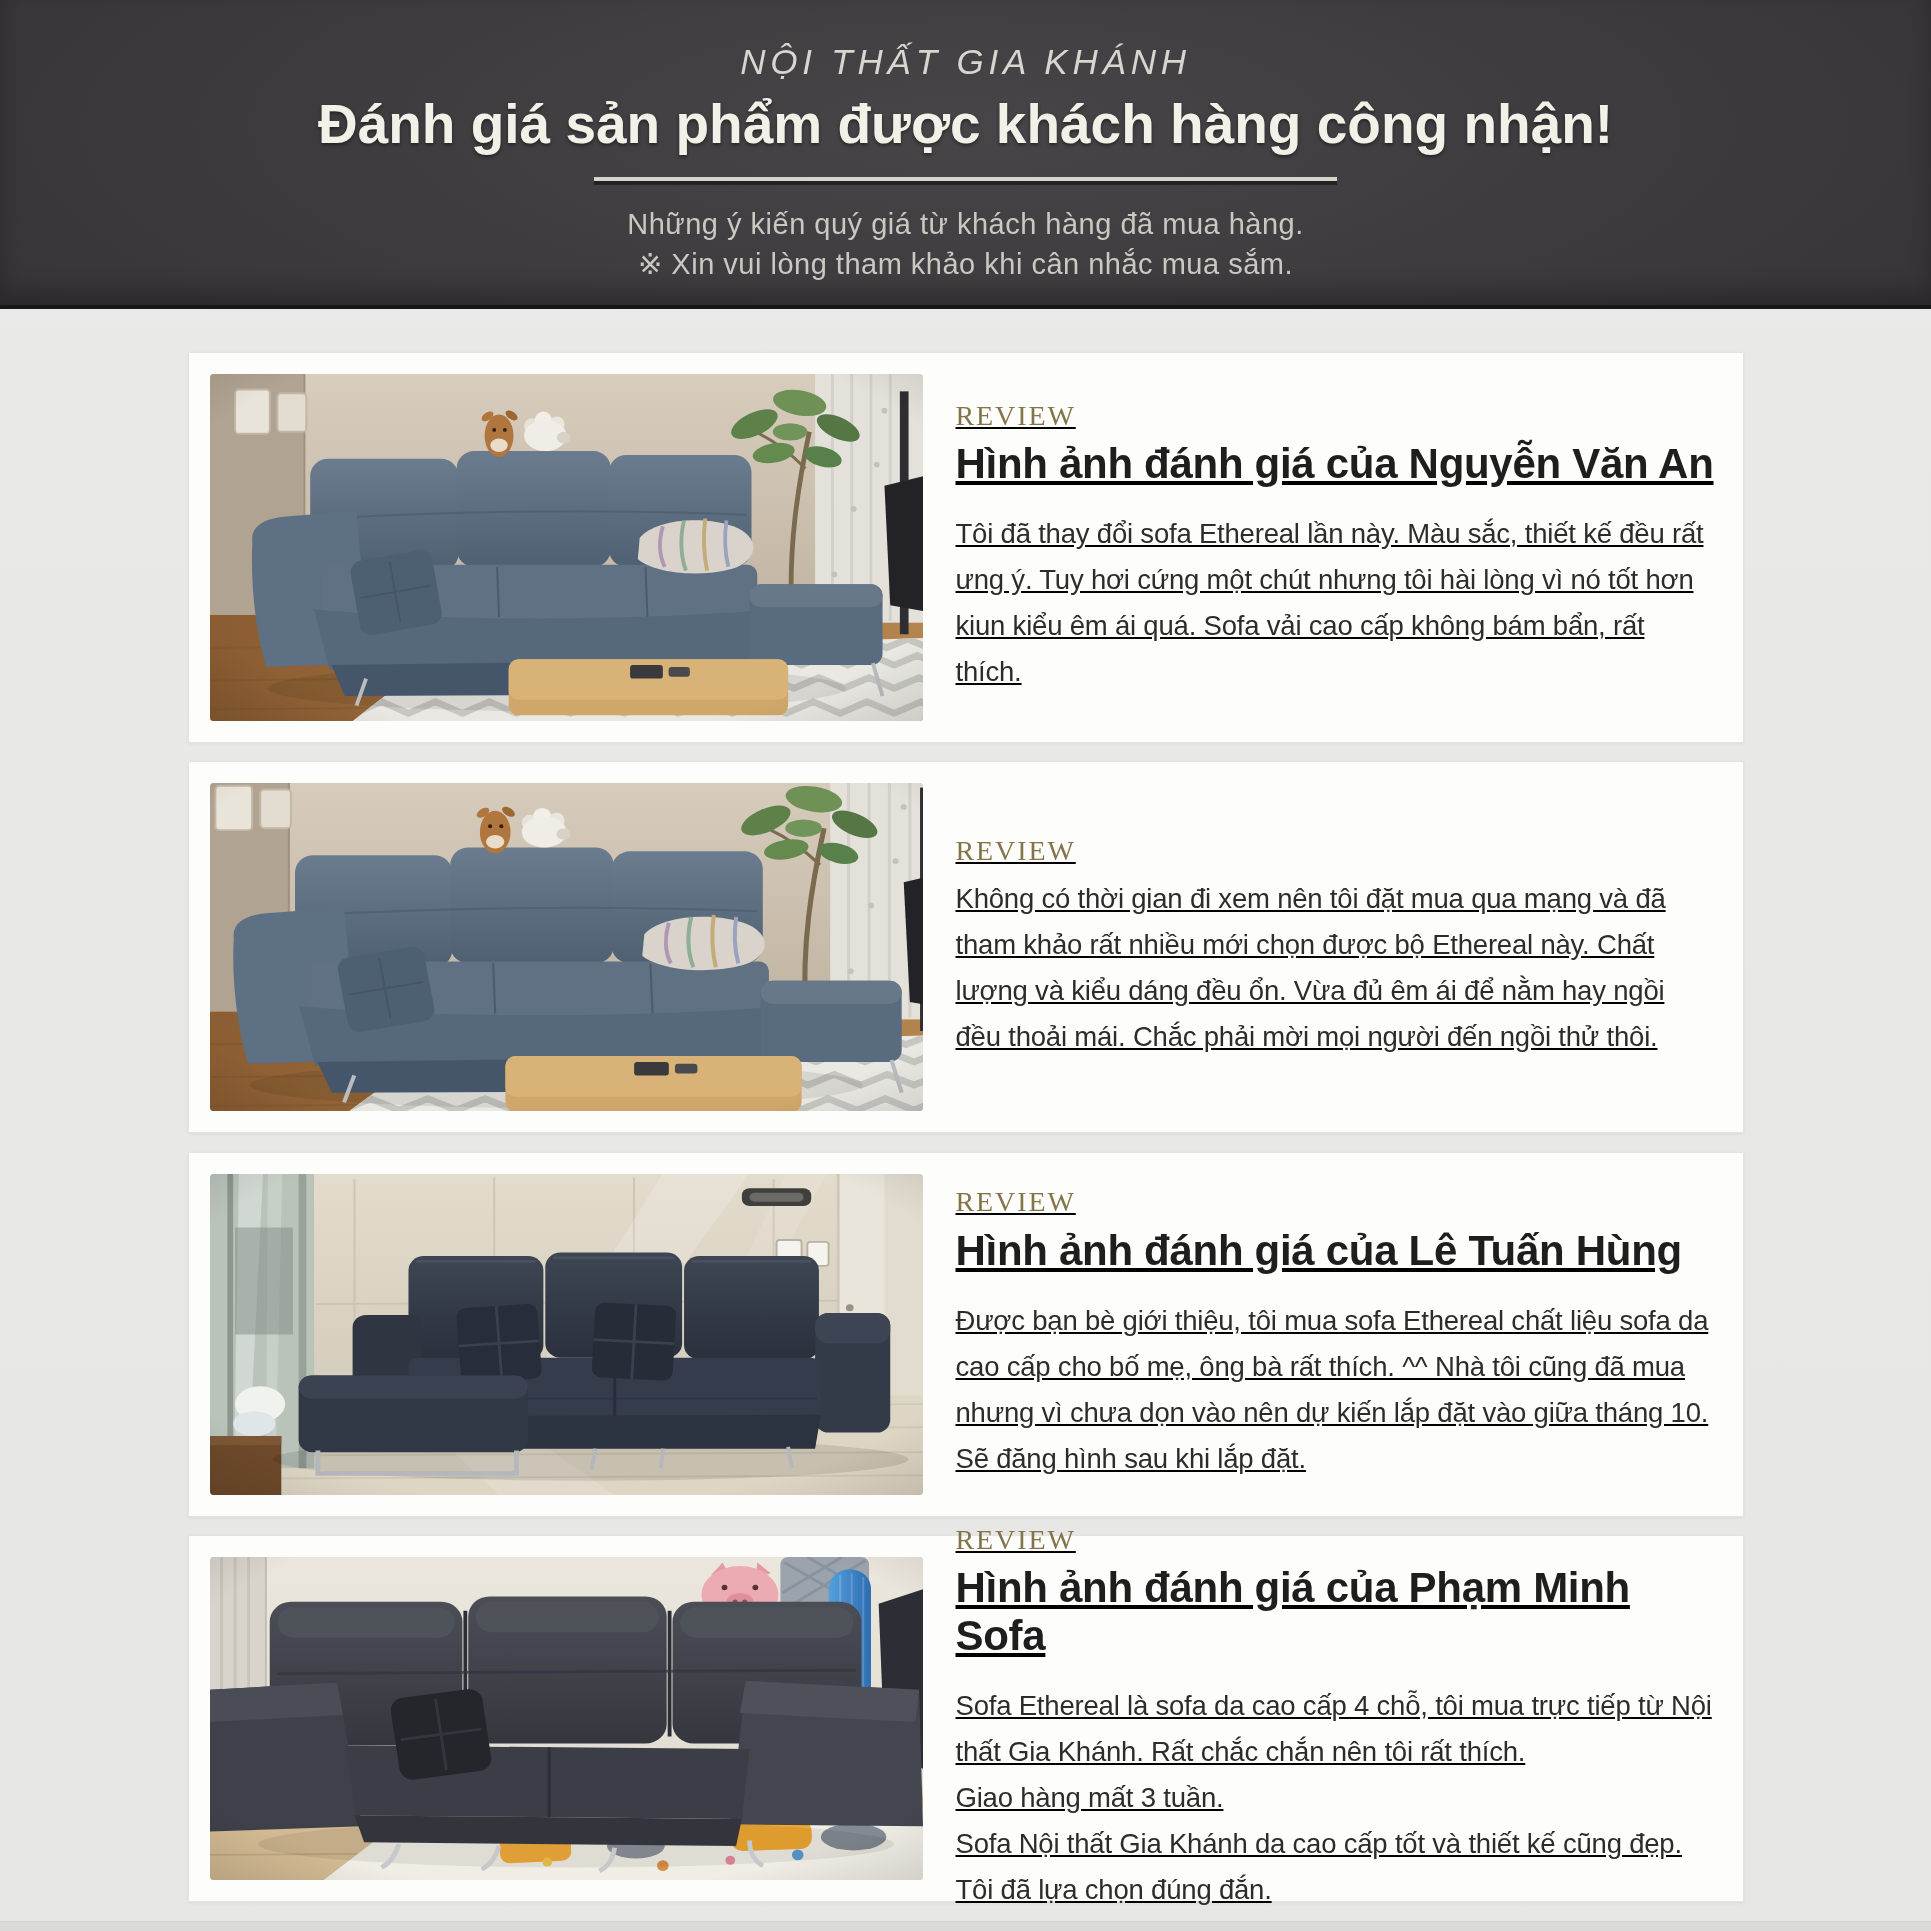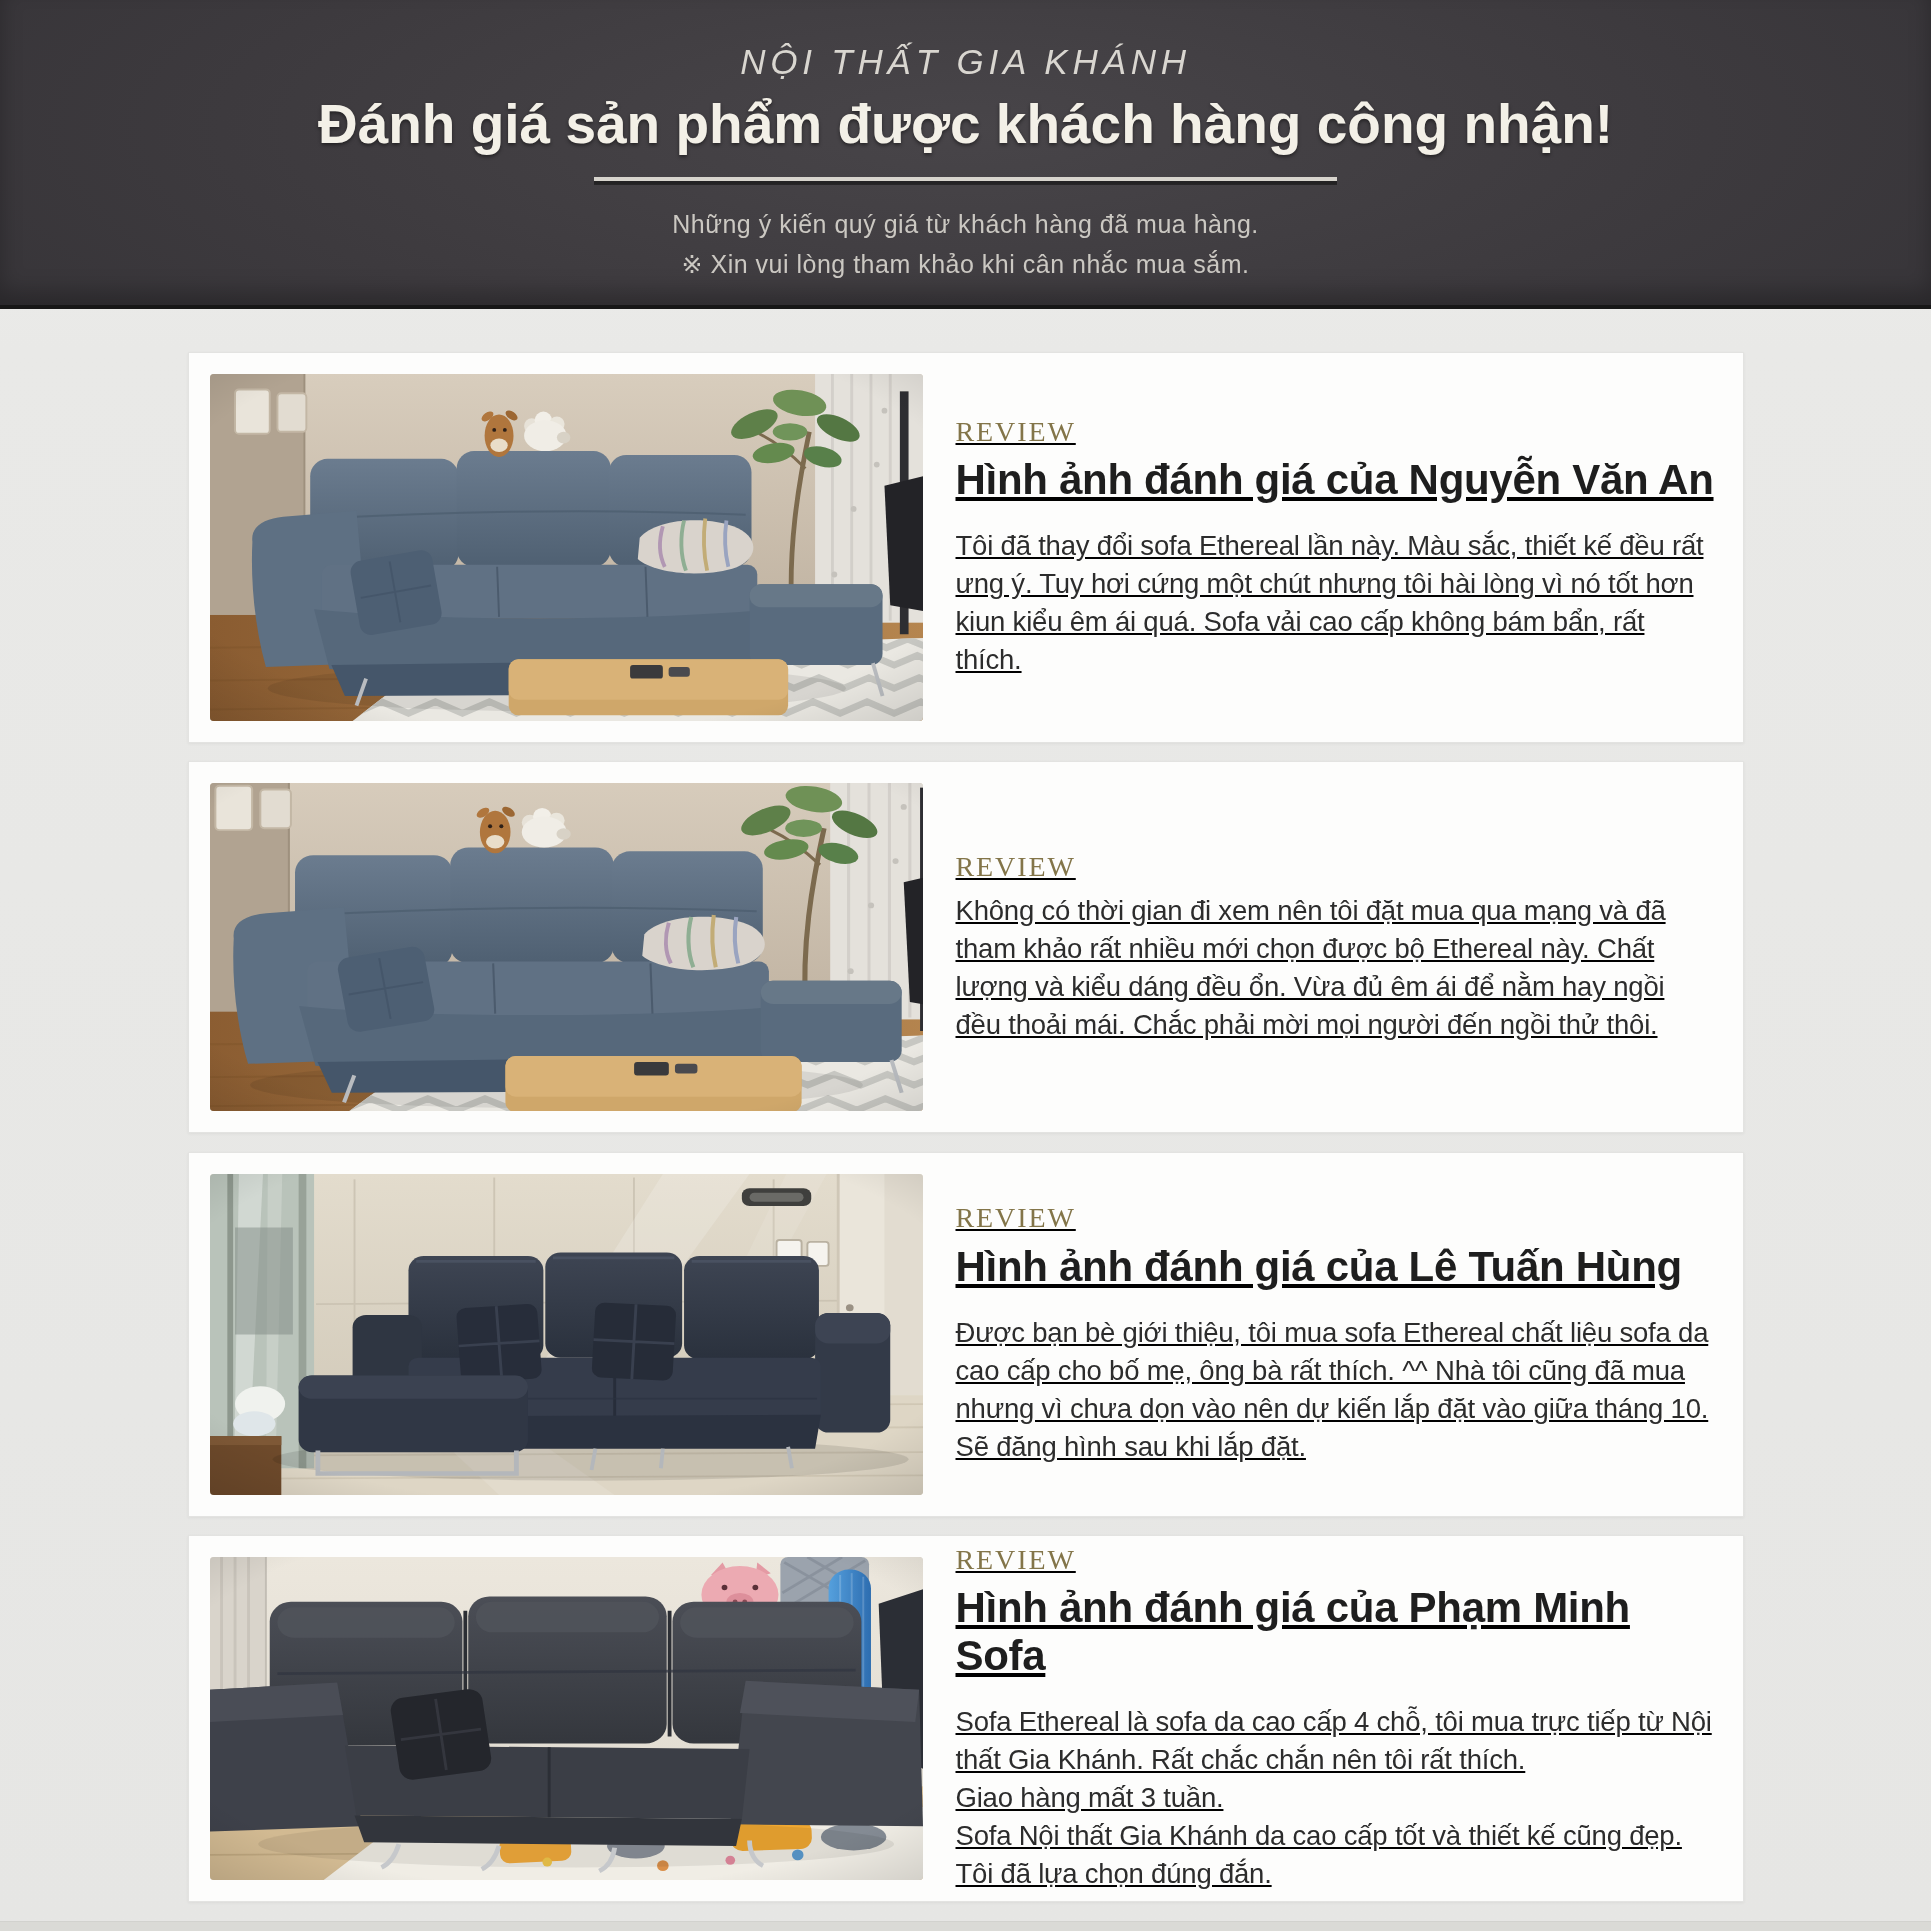--- a/index.html
+++ b/index.html
@@ -24,21 +24,21 @@
   }
   .main-title{
     margin:9.7px 0 0 0;font-size:55px;font-weight:bold;color:#f3f0e7;
     letter-spacing:0px;text-shadow:0 1.9px 3.9px rgba(0,0,0,.45);
   }
   .divider{
     width:743px;margin:21px auto 23px auto;height:0;
     border-top:4.8px solid #d7d4cd;
     box-shadow:0 3.9px 0 rgba(15,15,15,.6);
   }
-  .sub{font-size:25px;color:#cbc8c2;line-height:40px;letter-spacing:0.5px;}
+  .sub{font-size:29px;color:#cbc8c2;line-height:40px;letter-spacing:0.5px;}
   
   .cards{
     width:1556px;margin:43px auto 0 auto;
     display:flex;flex-direction:column;gap:18.3px;text-decoration:underline;
   }
   .card{
     background:#fdfdfc;border:1px solid #e3e3e1;box-sizing:border-box;
     display:flex;align-items:stretch;padding:21px;
     box-shadow:0 1px 2.9px rgba(0,0,0,.05);
   }
@@ -57,21 +57,21 @@
   }
   .review-label{
     font-family:"Liberation Serif","DejaVu Serif",serif;
     font-size:28px;letter-spacing:1.9px;color:#837549;margin:0 0 8.7px 0;
   }
   .review-title{
     font-size:42px;font-weight:bold;color:#1e1e1e;margin:0 0 23px 0;
     letter-spacing:-0.3px;
   }
   .review-body{
-    font-size:27.5px;color:#2c2c2c;line-height:38px;margin:0;
+    font-size:27.5px;color:#2c2c2c;line-height:46px;margin:0;
     letter-spacing:-0.2px;white-space:pre-line;
   }
   .bottom-strip{
     position:absolute;left:0;bottom:0;width:1931px;height:8.7px;
     background:#dadad6;border-top:1px solid #d2d2ce;
   }
 </style>
 </head>
 <body>
 

